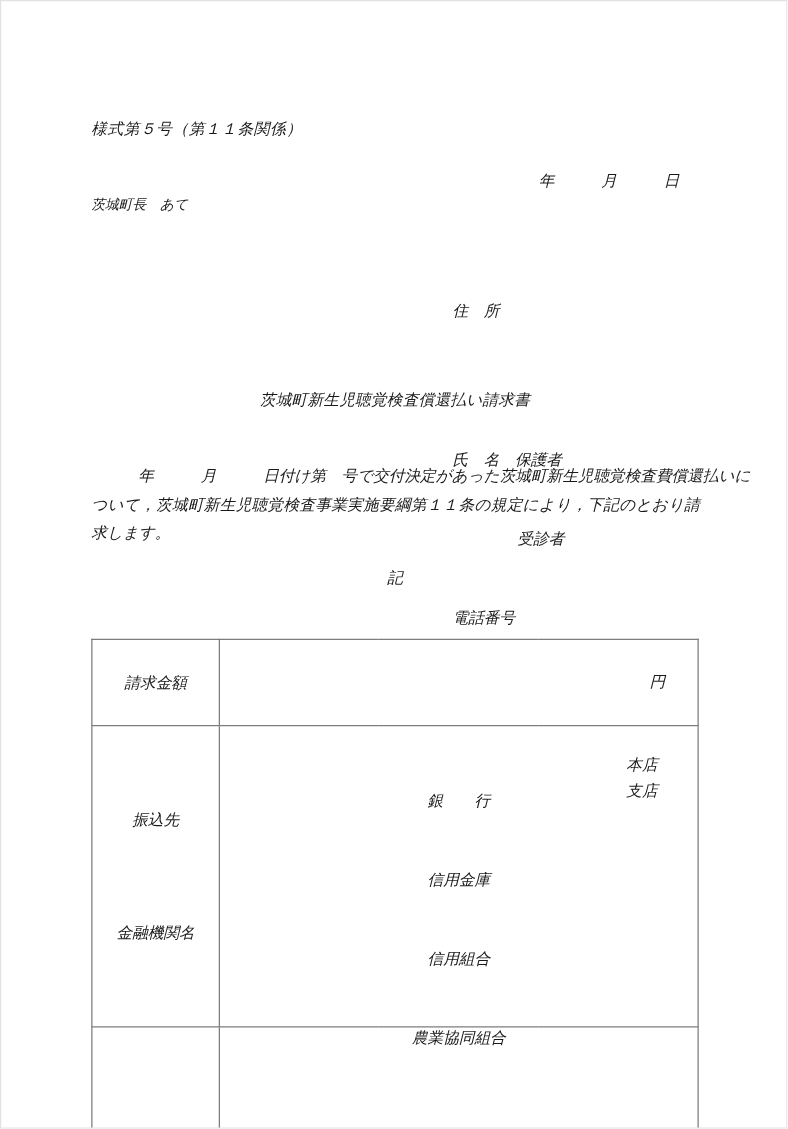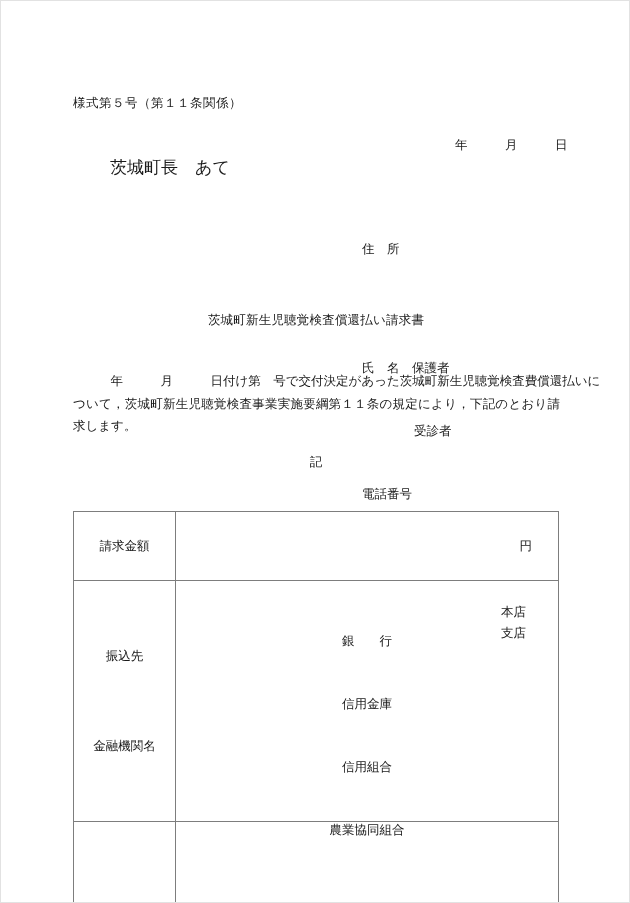--- a/index.html
+++ b/index.html
@@ -28,28 +28,26 @@
     top: 94px;
     font-size: 12.5px;
     letter-spacing: 0.5px;
     white-space: nowrap;
   }
   .date-line {
     left: 430px;
     top: 136px;
     font-size: 12.5px;
     white-space: pre;
-    margin-left: 24px;
   }
   .addressee {
     left: 72px;
     top: 155px;
-    font-size: 17px;
-    white-space: pre;
-    margin-left: 37px;
+    font-size: 11px;
+    white-space: pre;
   }
 
   
   .applicant {
     left: 361px;
     top: 196px;
     font-size: 12.5px;
     line-height: 21px;
     white-space: pre;
   }
@@ -140,21 +138,21 @@
 
   .acct-type-row td { height: 38px; }
   .acct-kind { width: 149px; text-align: center; white-space: pre; }
   .acct-no-lbl { width: 81px; text-align: center; }
 
   .name-row td { height: 58px; }
 </style>
 </head>
 <body>
 
-<div id="page" class="abs" style="position:relative;">
+<div id="page" class="abs" style="position:relative;font-style:italic;">
 
   <div class="abs form-no">様式第５号（第１１条関係）</div>
 
   <div class="abs date-line">年　　　月　　　日</div>
 
   <div class="abs addressee">茨城町長　あて</div>
 
   <div class="abs applicant">
     <span class="row">住　所</span>
     <span class="gap"></span>

